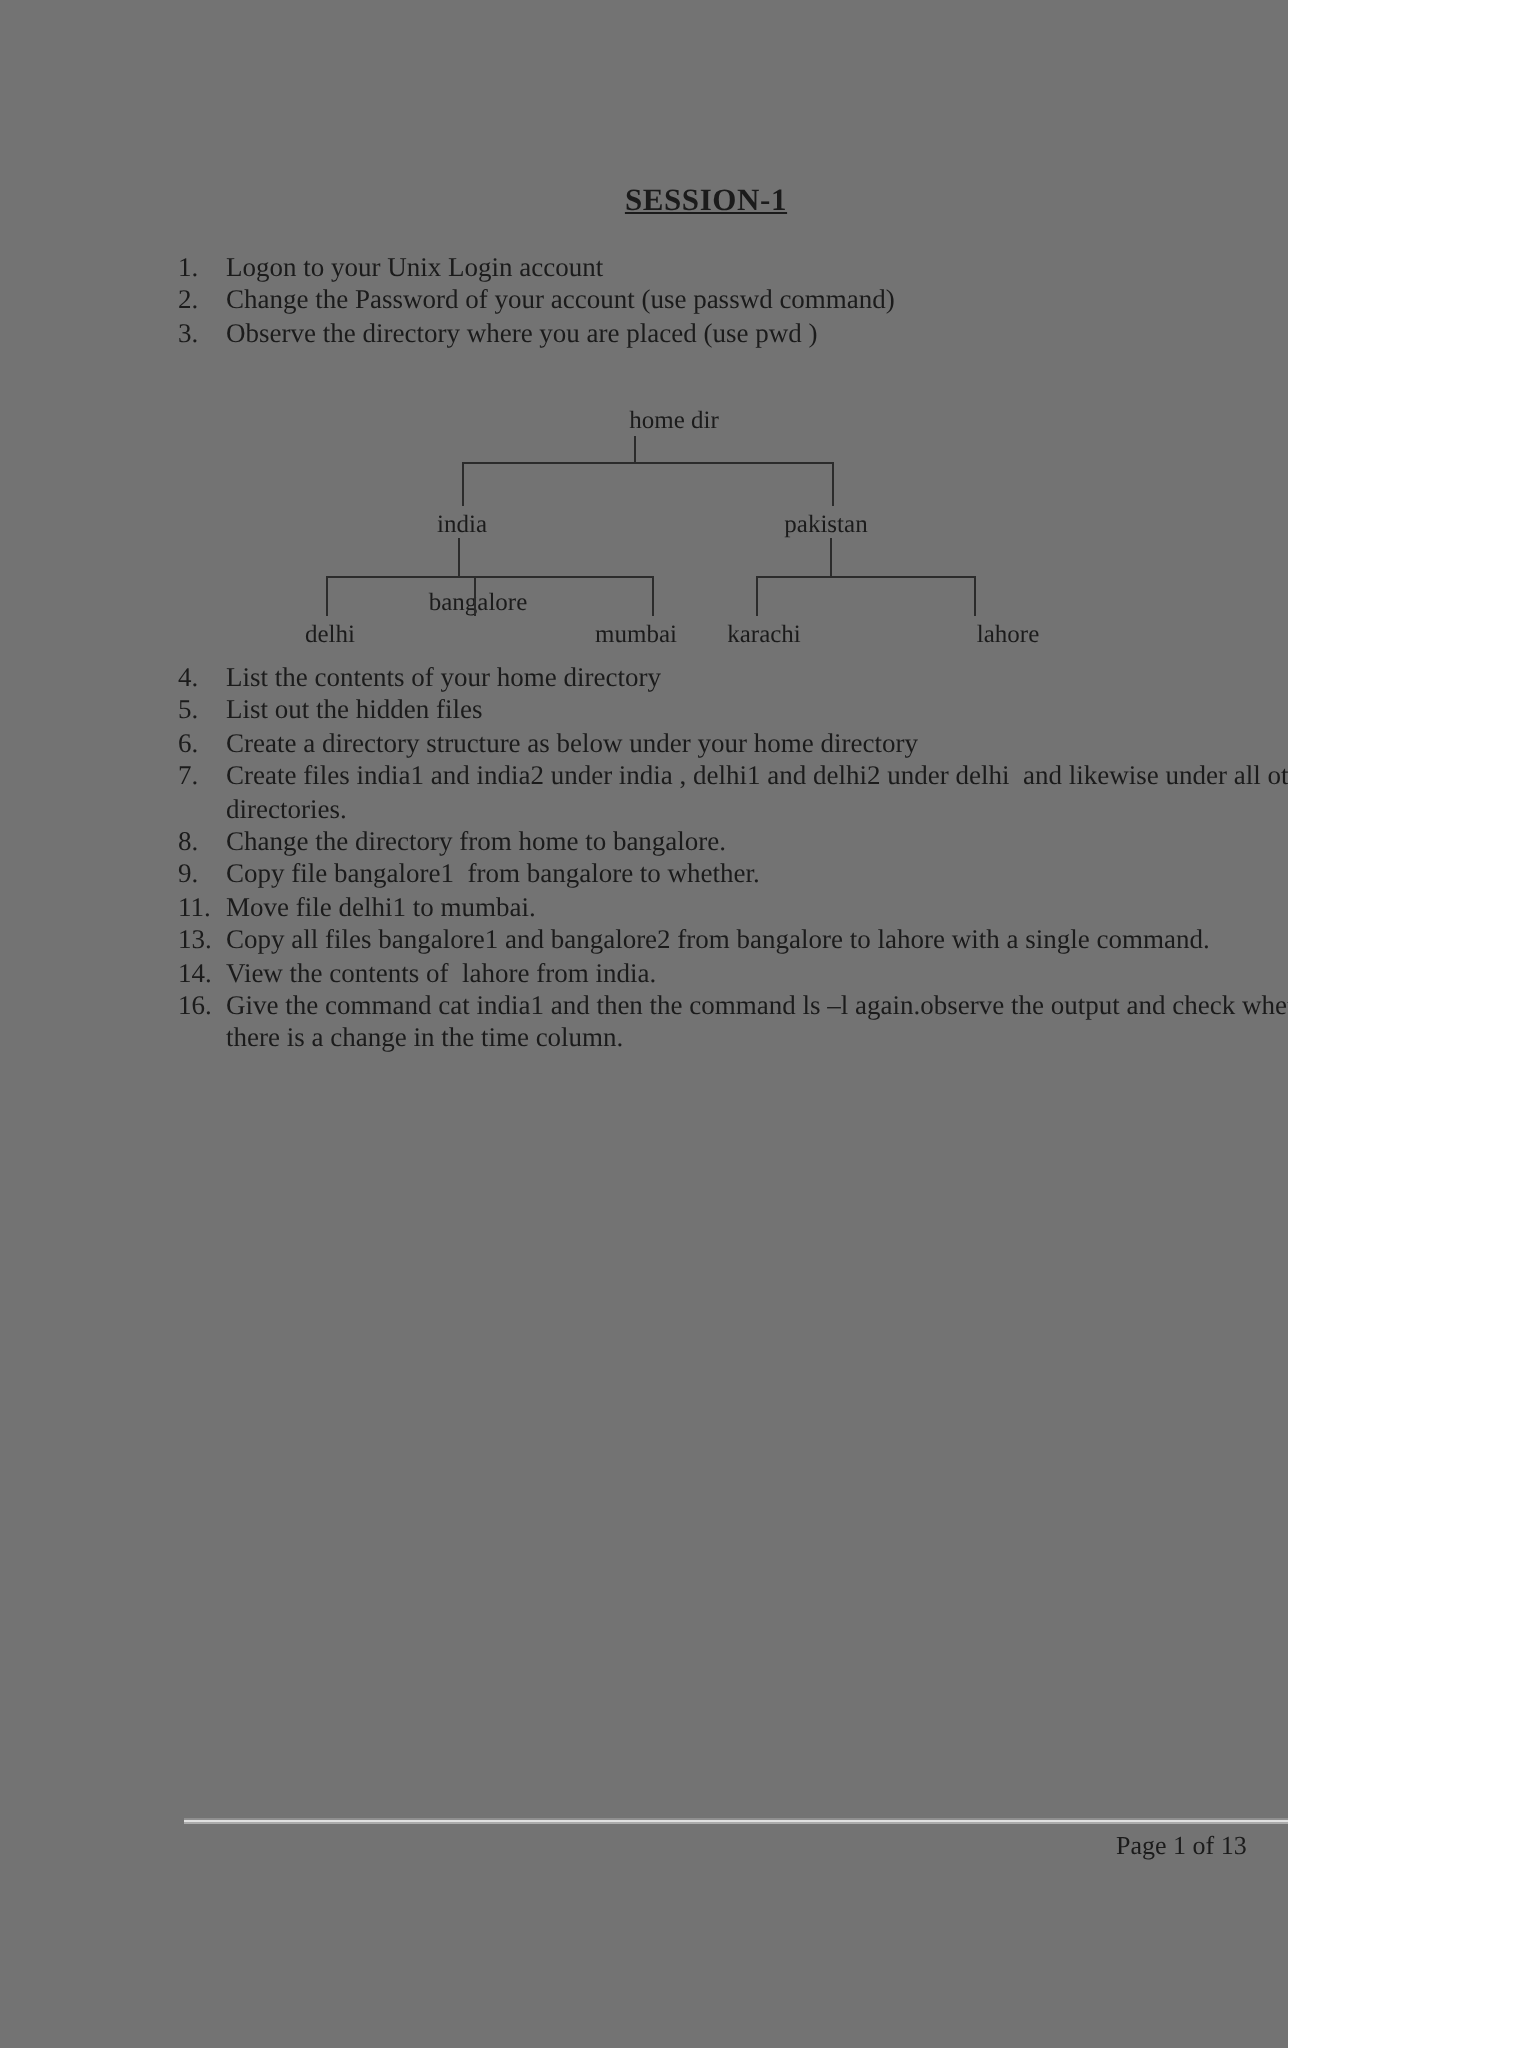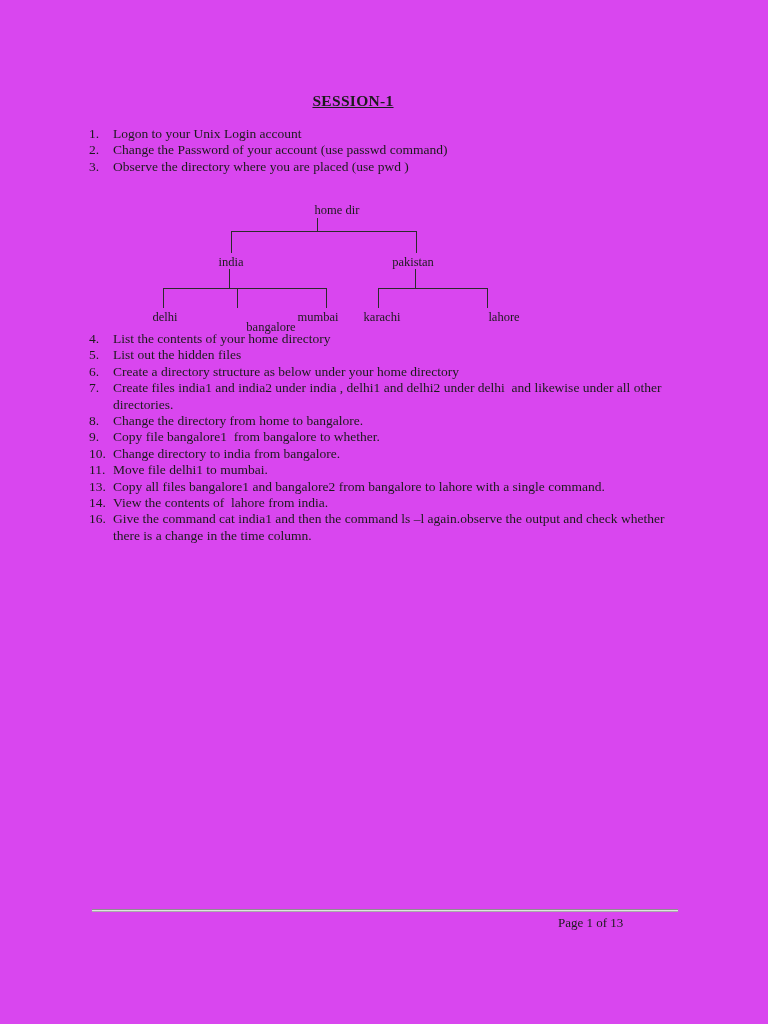--- a/index.html
+++ b/index.html
@@ -2,23 +2,23 @@
 <html><head>
 <meta charset="utf-8">
 <style>
   html, body {
     margin: 0;
     padding: 0;
     background: #ffffff;
   }
   .page {
     position: relative;
-    width: 768px;
+    width: 644px;
     height: 1024px;
-    background: #d946ef;
+    background: #737373;
     font-family: "Liberation Serif", serif;
     color: #1b1b1b;
     overflow: hidden;
     text-decoration: underline;
   }
   .title {
     position: absolute;
     top: 92px;
     left: 0;
     width: 706px;
@@ -93,21 +93,21 @@
       <span class="txt">Observe the directory where you are placed (use pwd )</span>
     </div>
   </div>
 
   <div class="tree">
 
     <span class="tlabel" style="left:316px; top:203px;margin-left:21px;">home dir</span>
     <span class="tlabel" style="left:231px; top:255px;">india</span>
     <span class="tlabel" style="left:413px; top:255px;">pakistan</span>
     <span class="tlabel" style="left:165px; top:310px;">delhi</span>
-    <span class="tlabel" style="left:239px; top:320px;margin-left:32px;">bangalore</span>
+    <span class="tlabel" style="left:239px; top:294px;">bangalore</span>
     <span class="tlabel" style="left:318px; top:310px;">mumbai</span>
     <span class="tlabel" style="left:382px; top:310px;">karachi</span>
     <span class="tlabel" style="left:475px; top:310px;margin-left:29px;">lahore</span>
 
     <div class="vline" style="left:317px; top:218px; height:13px;"></div>
     <div class="hline" style="left:231px; top:231px; width:186px;"></div>
     <div class="vline" style="left:231px; top:231px; height:22px;"></div>
     <div class="vline" style="left:416px; top:231px; height:22px;"></div>
     <div class="vline" style="left:229px; top:269px; height:19px;"></div>
     <div class="hline" style="left:163px; top:288px; width:164px;"></div>
@@ -139,24 +139,20 @@
     </div>
     <div class="li">
       <span class="num">8.</span>
       <span class="txt">Change the directory from home to bangalore.</span>
     </div>
     <div class="li">
       <span class="num">9.</span>
       <span class="txt">Copy file bangalore1  from bangalore to whether.</span>
     </div>
     <div class="li">
-      <span class="num">10.</span>
-      <span class="txt">Change directory to india from bangalore.</span>
-    </div>
-    <div class="li">
       <span class="num">11.</span>
       <span class="txt">Move file delhi1 to mumbai.</span>
     </div>
     <div class="li">
       <span class="num">13.</span>
       <span class="txt">Copy all files bangalore1 and bangalore2 from bangalore to lahore with a single command.</span>
     </div>
     <div class="li">
       <span class="num">14.</span>
       <span class="txt">View the contents of  lahore from india.</span>

